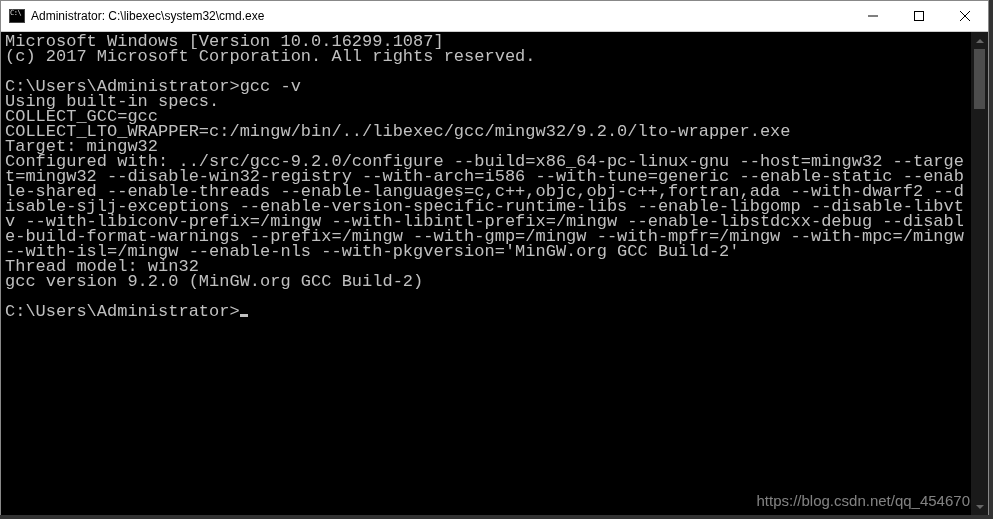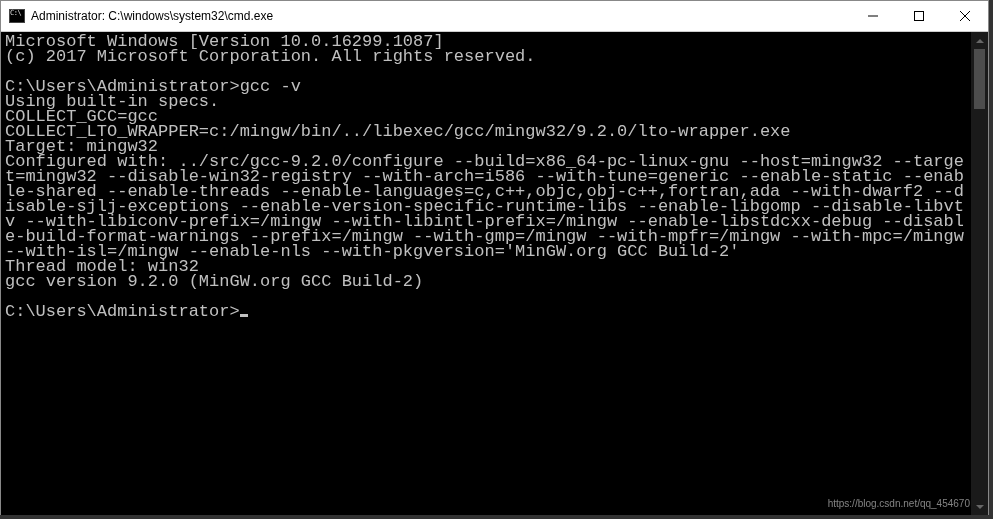--- a/index.html
+++ b/index.html
@@ -127,33 +127,33 @@
     top: 17px;
     left: 3px;
     width: 11px;
     height: 60px;
     background: #4d4d4d;
   }
   .watermark {
     position: absolute;
     right: 18px;
     bottom: 6px;
-    font-size: 10px;
+    font-size: 15px;
     color: rgba(200,200,200,0.65);
     font-family: Arial, sans-serif;
     pointer-events: none;
   }
 </style>
 </head>
 <body>
 
 <div class="window">
   <div class="title-bar">
     <div class="icon"></div>
-    <div class="title">Administrator: C:\windows\system32\cmd.exe</div>
+    <div class="title">Administrator: C:\libexec\system32\cmd.exe</div>
     <div class="win-controls">
       <div class="win-btn">
         <svg width="10" height="10">
             <line x1="0" y1="5" x2="10" y2="5" stroke="#000" stroke-width="1"></line>
           </svg>
       </div>
       <div class="win-btn">
         <svg width="10" height="10">
             <rect x="0.5" y="0.5" width="9" height="9" fill="none" stroke="#000" stroke-width="1"></rect>
           </svg>

